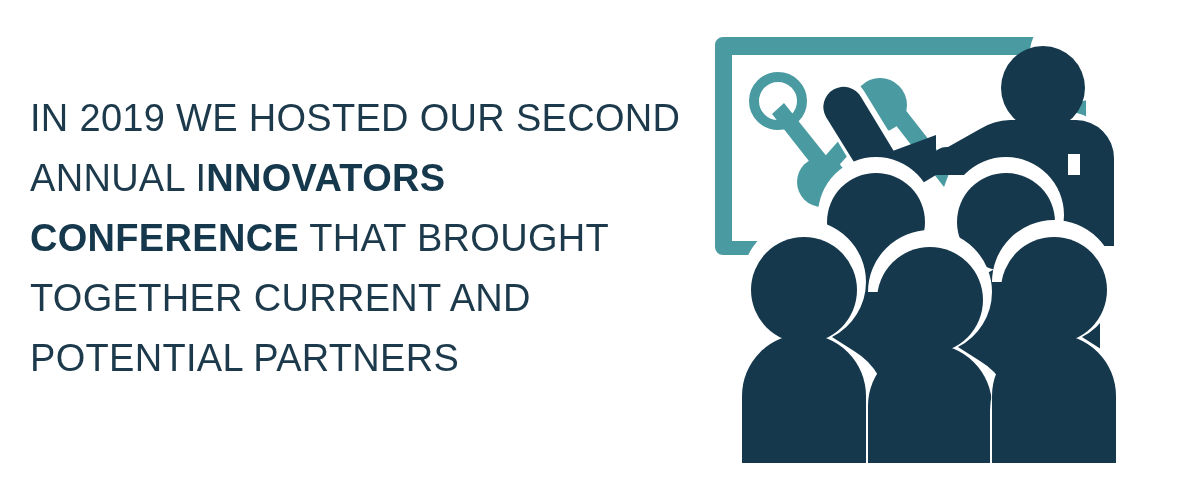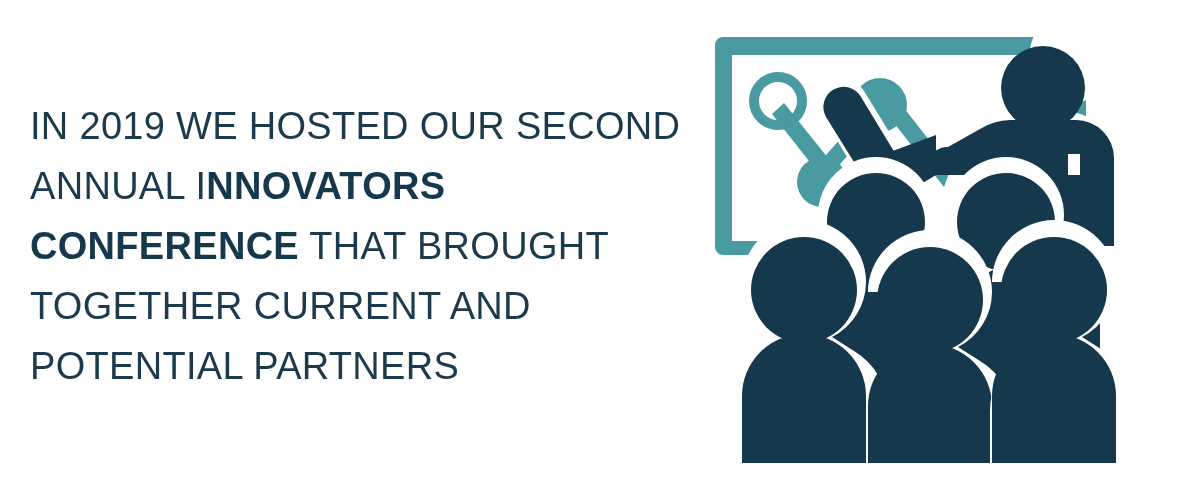--- a/index.html
+++ b/index.html
@@ -16,21 +16,21 @@
   #banner {
     position: relative;
     width: 1197px;
     height: 503px;
     background: #ffffff;
     display: block;
   }
   #headline {
     position: absolute;
     left: 30px;
-    top: 96px;
+    top: 88px;
     width: 660px;
     margin: 0;
     font-family: "Liberation Sans", sans-serif;
     font-size: 38px;
     font-weight: 300;
     line-height: 60px;
     letter-spacing: 0.3px;
     color: #1c3a4b;
     text-transform: uppercase;
   }

